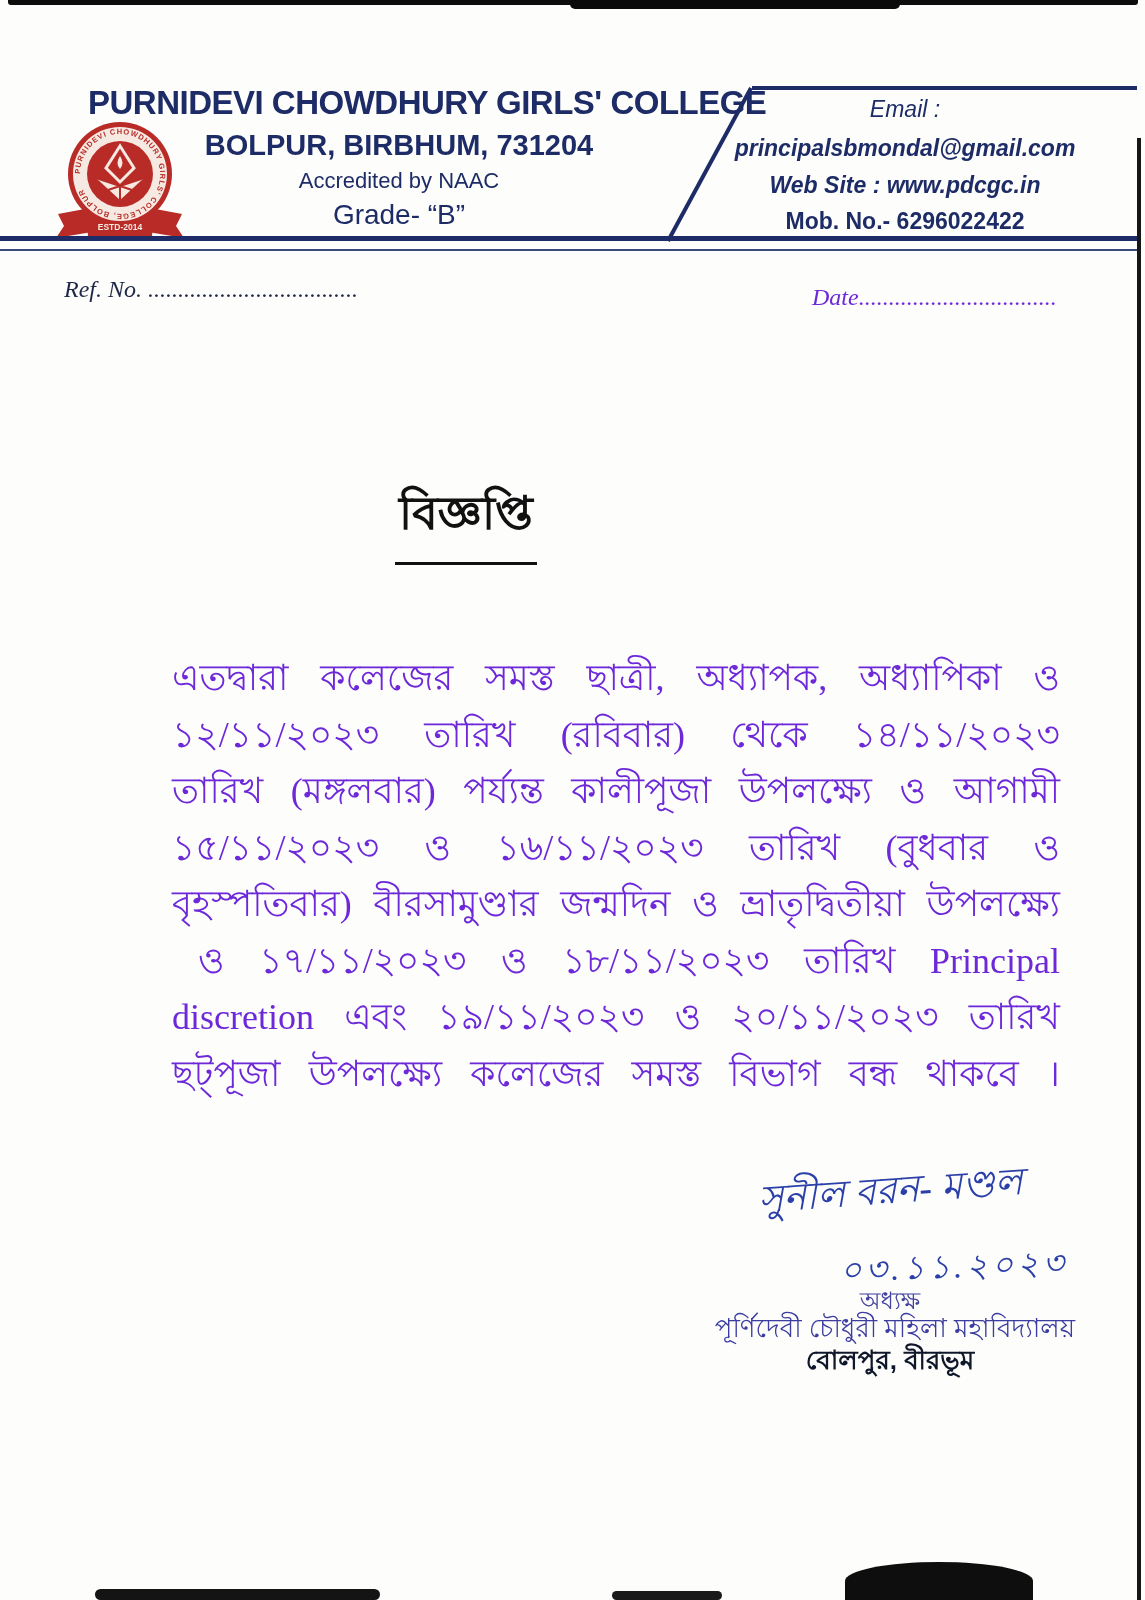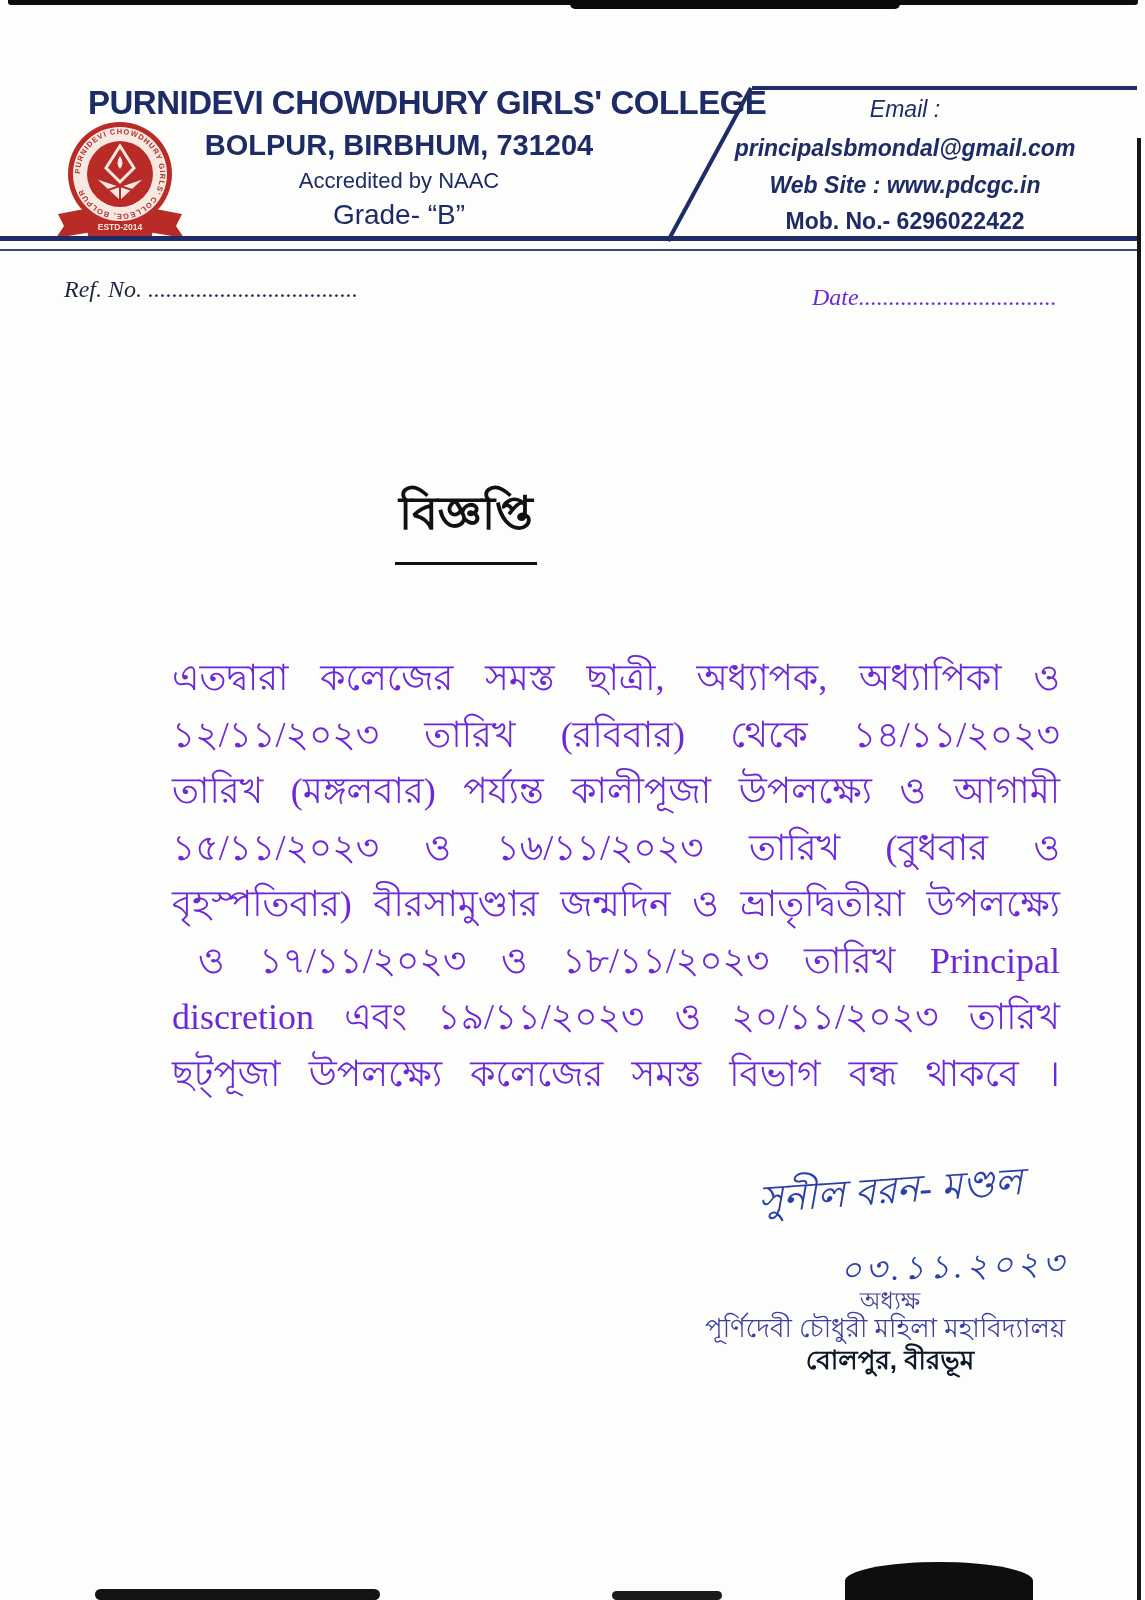--- a/index.html
+++ b/index.html
@@ -66,21 +66,21 @@
     position: absolute; left: 758px; top: 1158px; width: 330px;
     font-family: "Liberation Serif", serif; font-style: italic;
     font-size: 38px; color: #2b3fa8; transform: rotate(-4deg); white-space: nowrap;
   }
   .sig-date {
     position: absolute; left: 840px; top: 1240px; width: 260px;
     font-family: "Liberation Serif", serif; font-style: italic;
     font-size: 33px; color: #2b3fa8; transform: rotate(-2deg); letter-spacing: 4px; white-space: nowrap;
   }
   .stamp-designation { position: absolute; left: 760px; top: 1282px; width: 260px; text-align: center; font-size: 24px; color: #43439f; }
-  .stamp-institution { position: absolute; left: 705px; top: 1308px; width: 370px; text-align: left; font-size: 26px; color: #3c3da0; white-space: nowrap; }
+  .stamp-institution { position: absolute; left: 705px; top: 1308px; width: 370px; text-align: right; font-size: 26px; color: #3c3da0; white-space: nowrap; }
   .stamp-location    { position: absolute; left: 760px; top: 1340px; width: 260px; text-align: center; font-size: 26px; font-weight: bold; color: #0f172a; }
 </style>
 </head>
 <body>
 
 <div class="page">
 
   <div class="scan-top"></div>
   <div class="scan-top-thick"></div>
   <div class="scan-right"></div>

